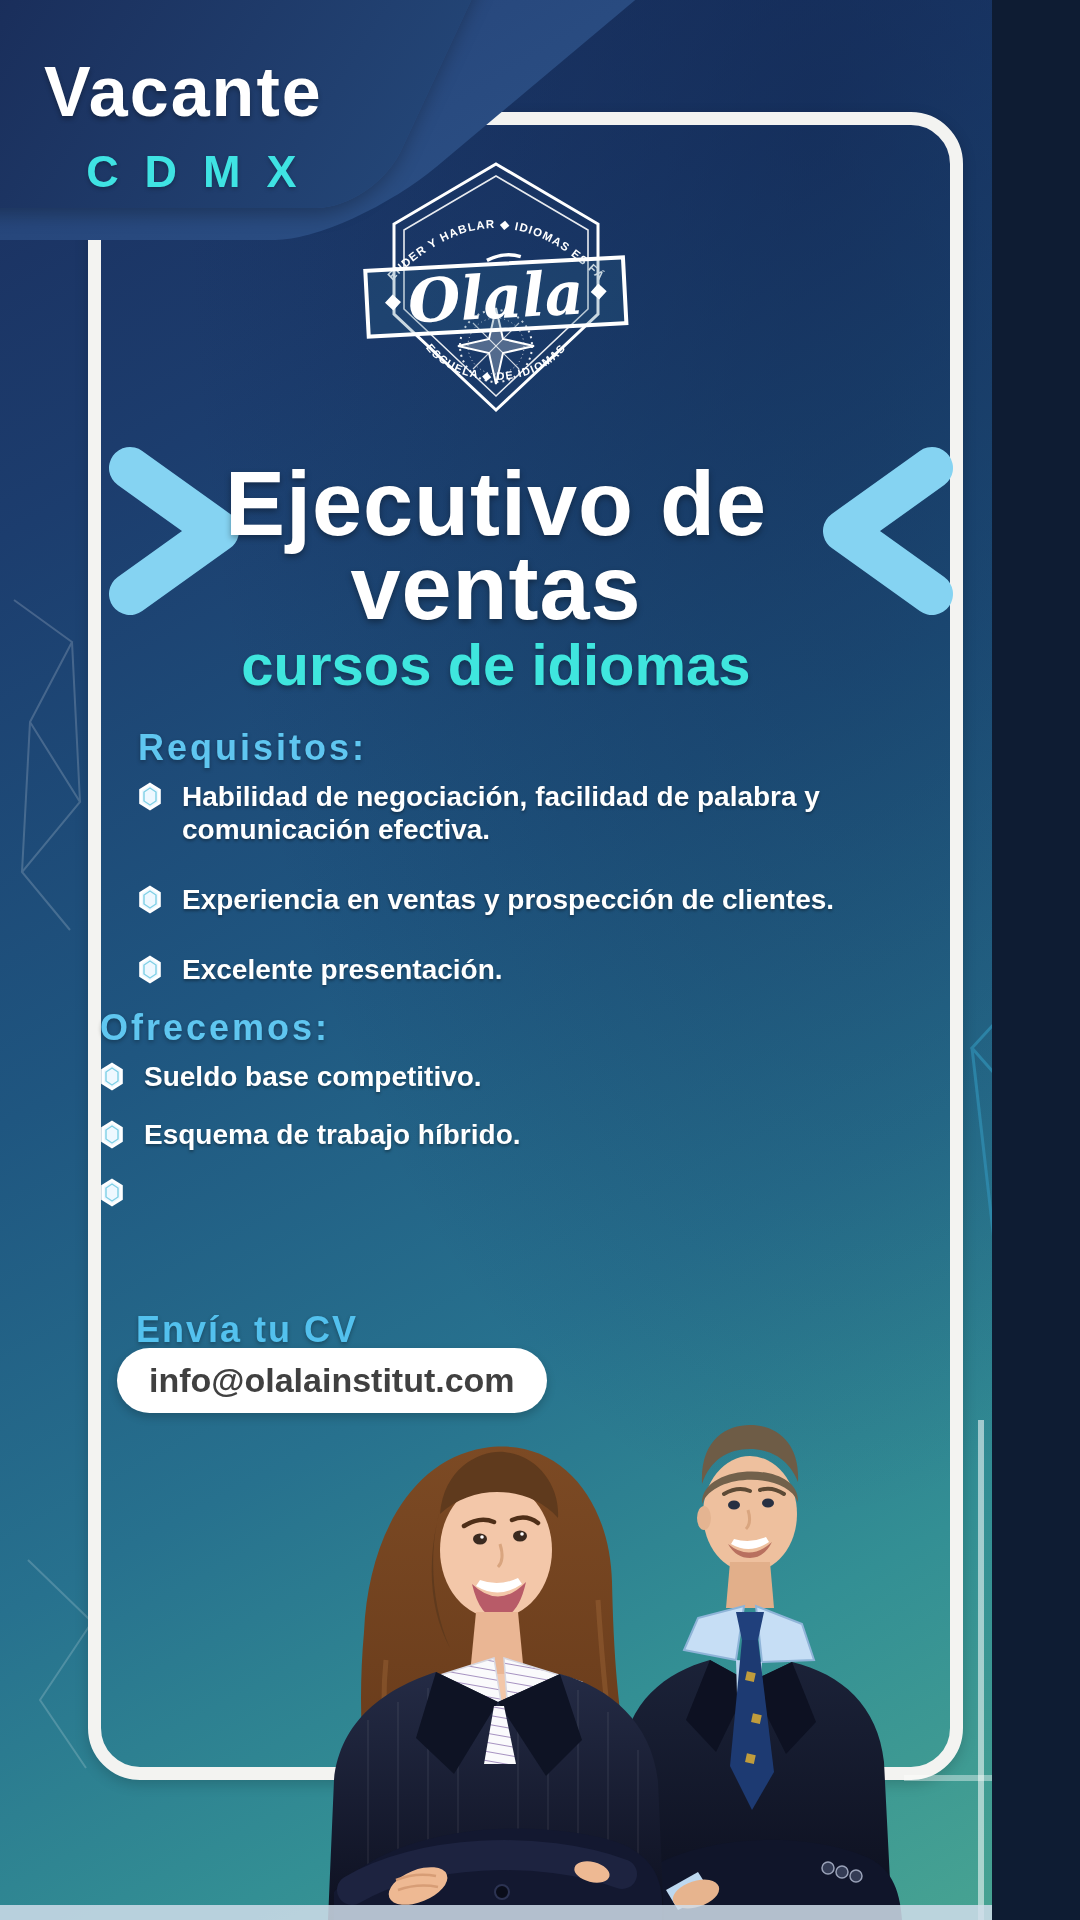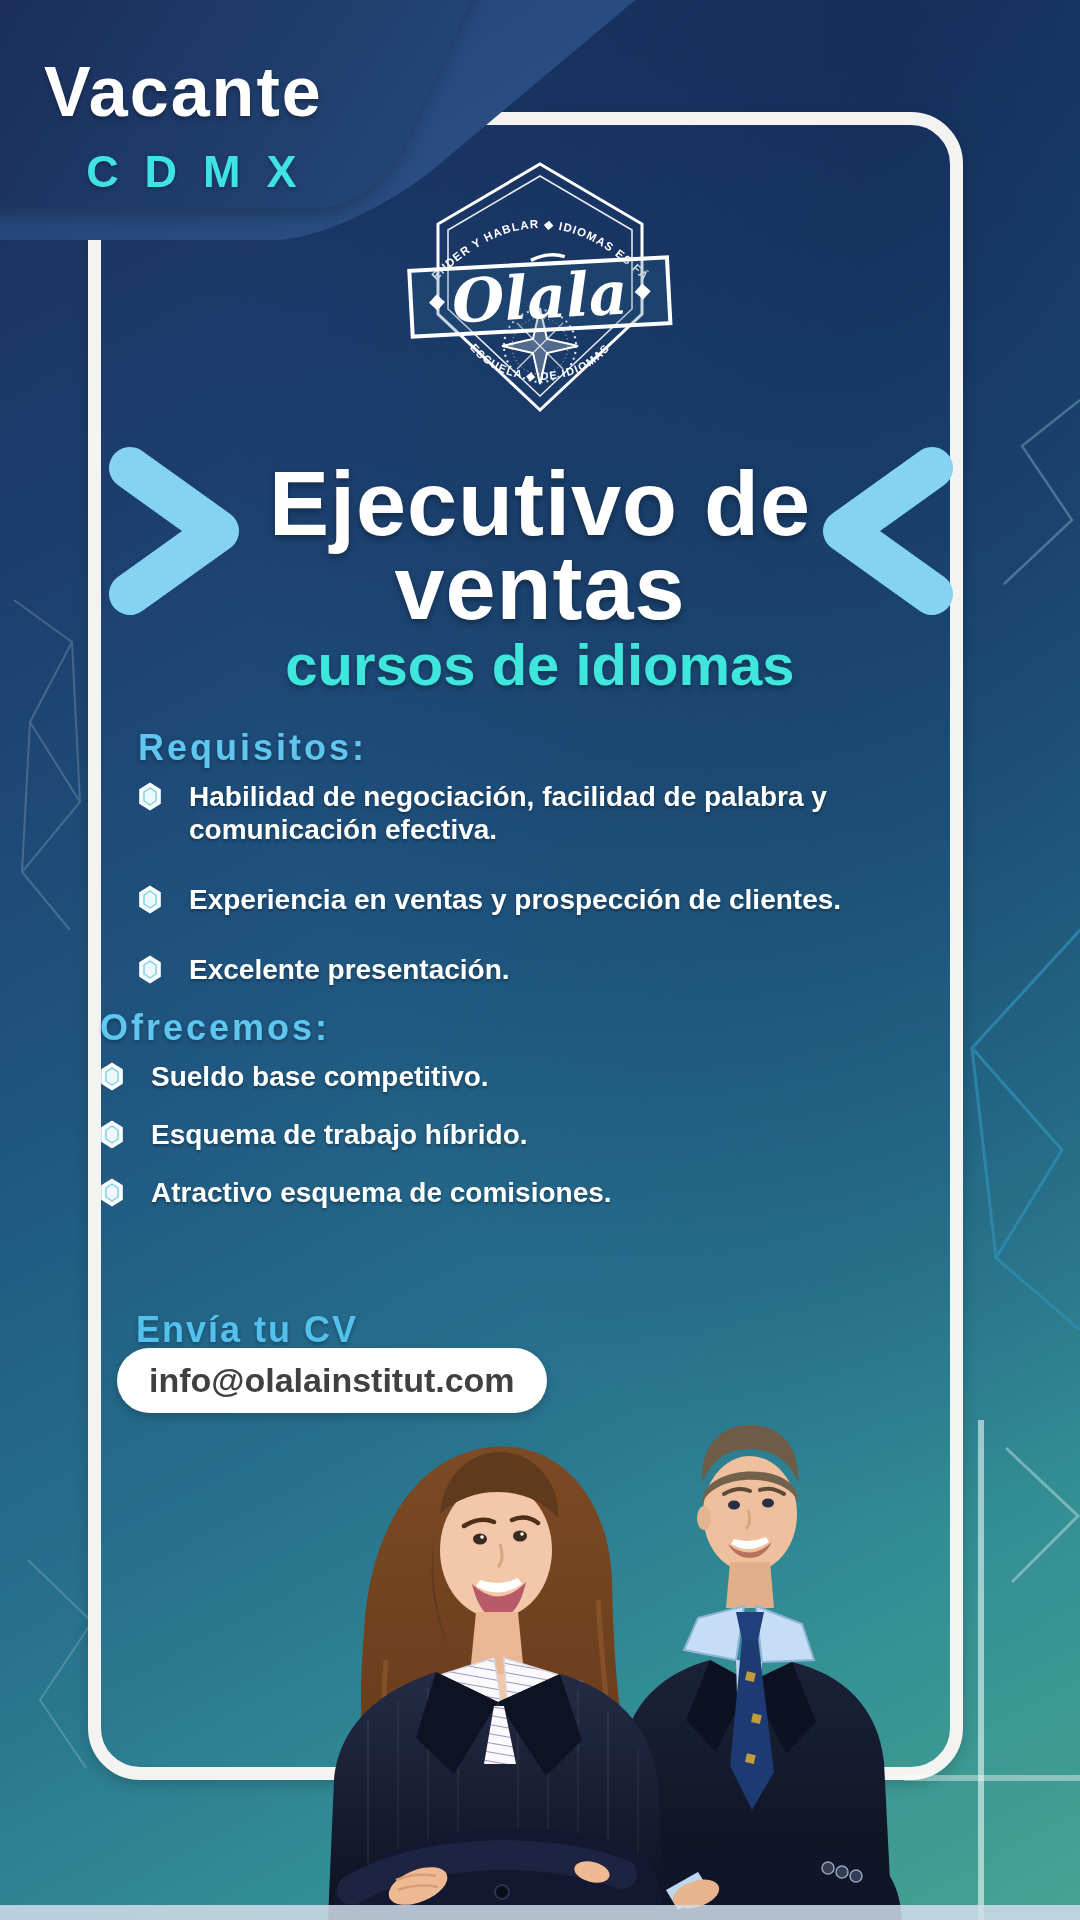--- a/index.html
+++ b/index.html
@@ -1,17 +1,17 @@
 <!DOCTYPE html>
 <html><head>
 <meta charset="utf-8">
 <style>
   html,body{margin:0;padding:0;background:#0e1c33;}
   .poster{
-    position:relative;width:1080px;height:1920px;overflow:hidden;
+    position:relative;width:992px;height:1920px;overflow:hidden;
     font-family:"Liberation Sans",sans-serif;
     background:linear-gradient(152deg,#1b2d5c 0%,#1c3d6e 22%,#1f5680 46%,#27718e 66%,#338f94 83%,#47a392 100%);
   }
   .bg-tint{position:absolute;inset:0;background:radial-gradient(ellipse at 82% 6%,rgba(16,36,78,.55),transparent 55%);pointer-events:none;}
   .decor{position:absolute;inset:0;}
   
   .frame{position:absolute;left:88px;top:112px;width:875px;height:1668px;
     border:13px solid #f3f3f1;border-radius:52px;box-sizing:border-box;
     box-shadow:0 4px 14px rgba(0,0,0,.18);}
   
@@ -36,21 +36,21 @@
   .subtitle{margin-top:4px;font-size:58px;line-height:62px;font-weight:700;color:#3fe6de;
     text-shadow:0 3px 5px rgba(0,0,0,.3);}
   .chev{position:absolute;top:446px;width:150px;height:170px;}
   .chev.left{left:100px;} .chev.right{left:812px;}
   
   .section{position:absolute;left:100px;width:860px;}
   .sec-req{top:726px;margin-left:38px;} .sec-ofr{top:1006px;}
   .sec-head{font-size:36px;font-weight:700;color:#5fc6f0;letter-spacing:3px;
     line-height:44px;margin:0 0 10px 0;text-shadow:0 2px 4px rgba(0,0,0,.3);}
   ul.blist{list-style:none;margin:0;padding:0;}
-  ul.blist li{display:flex;align-items:flex-start;gap:27px;max-width:848px;
+  ul.blist li{display:flex;align-items:flex-start;gap:20px;max-width:848px;
     color:#fff;font-size:28px;font-weight:700;line-height:33px;
     text-shadow:0 2px 3px rgba(0,0,0,.35);}
   .sec-req ul.blist li{margin-bottom:37px;}
   .sec-ofr ul.blist li{margin-bottom:25px;}
   .bullet{flex:0 0 auto;margin-top:2px;}
   
   .cta-head{position:absolute;left:136px;top:1292px;font-size:36px;font-weight:700;
     color:#53c1ee;letter-spacing:2px;text-shadow:0 2px 4px rgba(0,0,0,.3);margin-top:17px;}
   .email-pill{position:absolute;left:117px;top:1348px;background:#ffffff;
     border-radius:34px;padding:13px 32px;font-size:34px;font-weight:700;color:#404040;
@@ -176,21 +176,20 @@
             <path d="M12 2 L21.5 8 V21 L12 27 L2.5 21 V8 Z" fill="#eef8ff" stroke="#ffffff" stroke-width="2.6"></path>
             <path d="M12 6 L18 10 V19 L12 23 L6 19 V10 Z" fill="none" stroke="#7fd0e6" stroke-width="1.4"></path>
           </svg>
         <span>Esquema de trabajo híbrido.</span>
       </li>
       <li>
         <svg class="bullet" width="24" height="29" viewBox="0 0 24 29">
             <path d="M12 2 L21.5 8 V21 L12 27 L2.5 21 V8 Z" fill="#eef8ff" stroke="#ffffff" stroke-width="2.6"></path>
             <path d="M12 6 L18 10 V19 L12 23 L6 19 V10 Z" fill="none" stroke="#7fd0e6" stroke-width="1.4"></path>
           </svg>
-        <span>Atractivo esquema de comisiones.</span>
       </li>
     </ul>
   </div>
 
   <div class="cta-head">Envía tu CV</div>
   <div class="email-pill">info@olalainstitut.com</div>
 
   <svg class="people" viewBox="0 0 812 500">
     <defs>
       <linearGradient id="gh" x1="0" y1="0" x2="0" y2="1">

